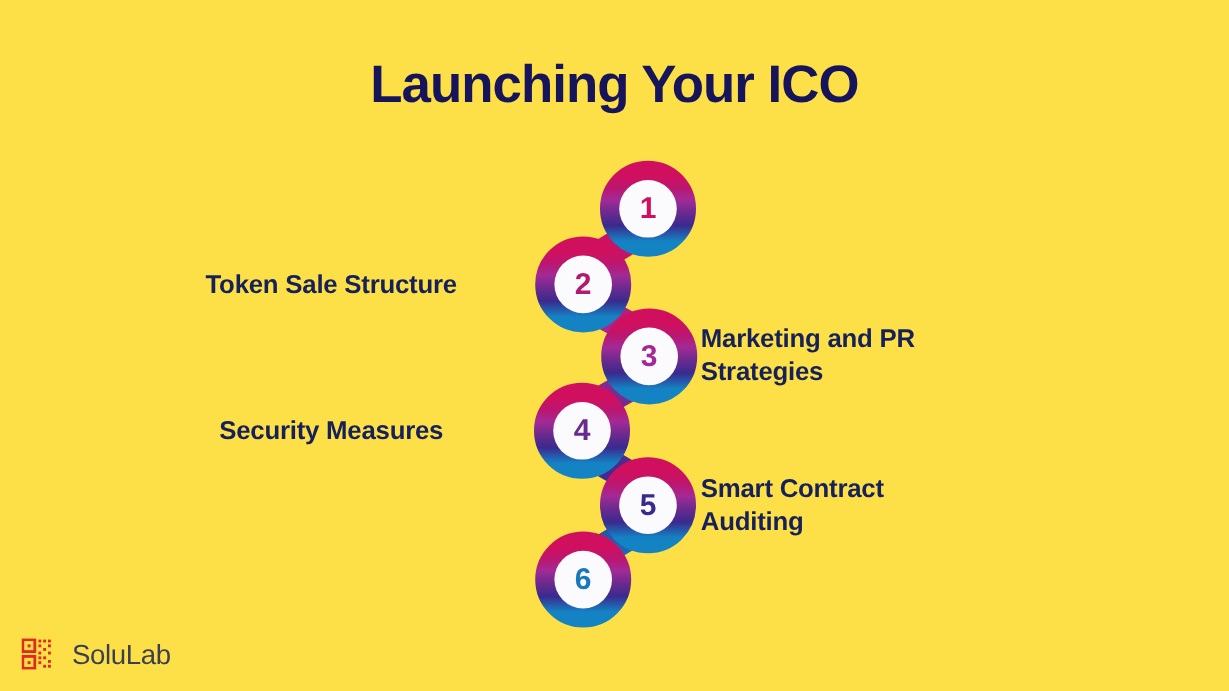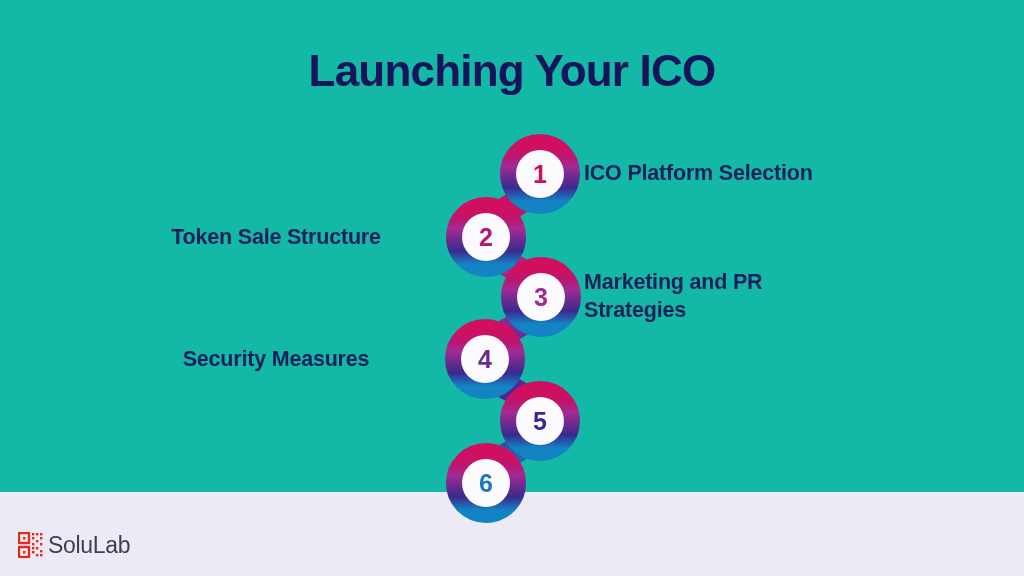--- a/index.html
+++ b/index.html
@@ -9,22 +9,22 @@
   body {
     width: 1024px;
     height: 576px;
     overflow: hidden;
     font-family: "Liberation Sans", sans-serif;
     background: #ecebf5;
   }
   #slide {
     position: relative;
     width: 1024px;
-    height: 492px;
-    background: #14b8a6;
+    height: 576px;
+    background: #fde047;
   }
 
   
   #title {
     position: absolute;
     left: 0;
     top: 48px;
     width: 1024px;
     text-align: center;
     font-size: 44px;
@@ -56,21 +56,21 @@
   .step-label.right { text-align: left; }
   .step-label.left  { text-align: center; }
 
   
   #logo {
     position: absolute;
     left: 18px;
     top: 532px;
     display: flex;
     align-items: center;
-    gap: 4px;
+    gap: 16px;
   }
   #logo-mark {
     width: 26px;
     height: 26px;
     display: block;
   }
   #logo-text {
     font-size: 23px;
     color: #3c3f52;
     letter-spacing: -0.3px;
@@ -133,29 +133,30 @@
         <circle cx="540" cy="421" r="24" fill="#fbfbfd"></circle>
         <text x="540" y="421" text-anchor="middle" dominant-baseline="central" font-family="Liberation Sans, sans-serif" font-size="25" font-weight="bold" fill="#3a2a8e">5</text>
       </g>
       <g>
         <circle cx="486" cy="483" r="24" fill="#fbfbfd"></circle>
         <text x="486" y="483" text-anchor="middle" dominant-baseline="central" font-family="Liberation Sans, sans-serif" font-size="25" font-weight="bold" fill="#1878bc">6</text>
       </g>
     </g>
   </svg>
 
-  <div class="step-label right" style="left:584px; top:160px; width:340px;">ICO Platform Selection</div>
 
   <div class="step-label left" style="right:578px; top:224px; width:340px;">Token Sale Structure</div>
 
   <div class="step-label left" style="right:578px; top:346px; width:340px;">Security Measures</div>
 
   <div class="step-label right" style="left:584px; top:269px; width:340px;">Marketing and PR
 Strategies</div>
 
+  <div class="step-label right" style="left:584px; top:394px; width:340px;">Smart Contract
+Auditing</div>
 
 
   <div id="logo">
     <svg id="logo-mark" viewBox="0 0 26 26">
       <g fill="#e02b20">
         <rect x="1" y="1" width="10" height="10" fill="none" stroke="#e02b20" stroke-width="2.4"></rect>
         <rect x="5" y="5" width="2.5" height="2.5"></rect>
         <rect x="1" y="15" width="10" height="10" fill="none" stroke="#e02b20" stroke-width="2.4"></rect>
         <rect x="5" y="19" width="2.5" height="2.5"></rect>
         <rect x="14" y="1" width="2.4" height="2.4"></rect>

